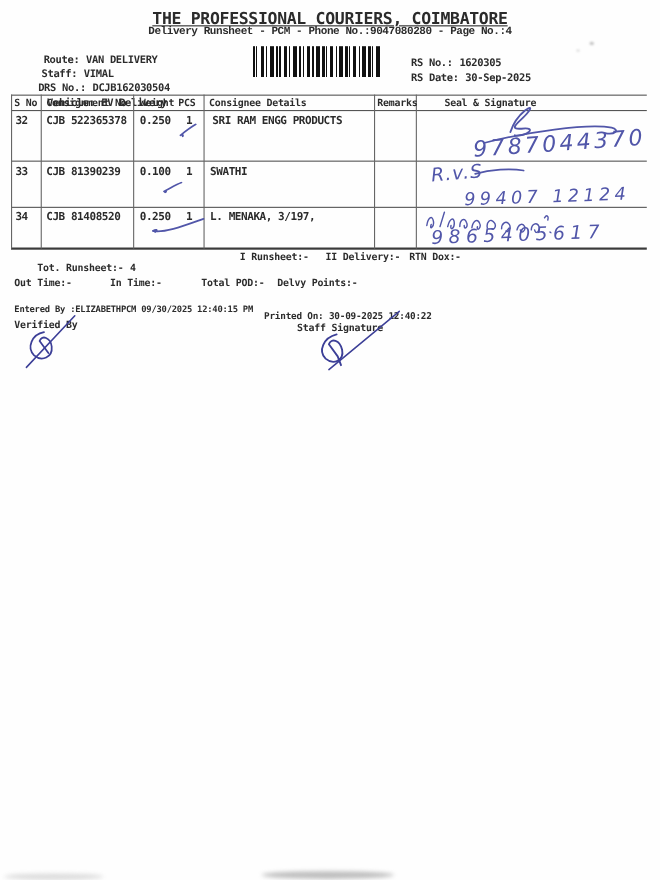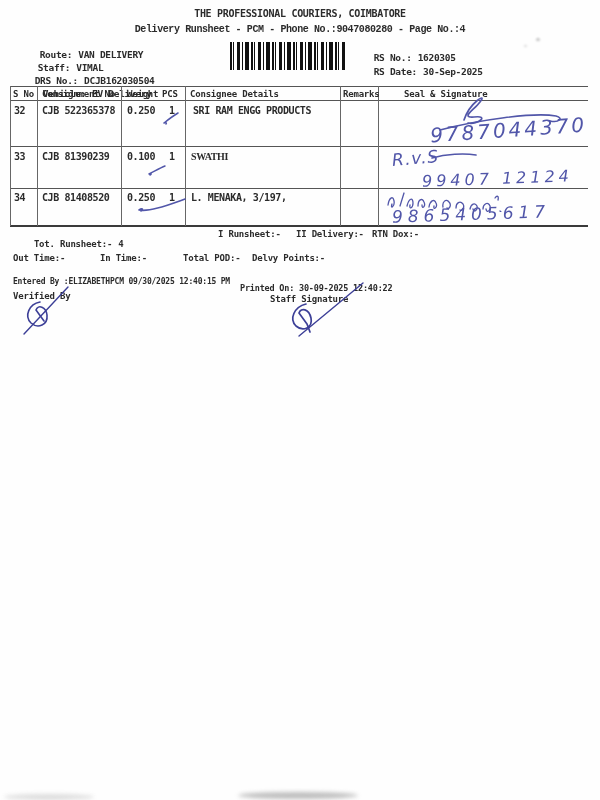--- a/index.html
+++ b/index.html
@@ -1,20 +1,20 @@
 <!DOCTYPE html>
 <html><head>
 <meta charset="utf-8">
 <style>
   html,body{margin:0;padding:0;background:#e9e9e9;}
   #page{position:relative;width:600px;height:800px;background:#fefefe;overflow:hidden;
         font-family:"DejaVu Sans Mono",monospace;color:#2b2b2b;}
   .abs{position:absolute;}
   .txt{font-weight:700;white-space:pre;color:#2b2b2b;}
-  .t11{font-size:10px;letter-spacing:-0.3px;}
+  .t11{font-size:15px;letter-spacing:-0.3px;text-decoration:underline;}
   .t10{font-size:10px;letter-spacing:-0.4px;}
   .t95{font-size:9.5px;letter-spacing:-0.3px;}
   .t9{font-size:9px;letter-spacing:-0.2px;}
   .t85{font-size:8.5px;letter-spacing:-0.2px;}
   .t8{font-size:8px;letter-spacing:-0.2px;}
   .center{left:0;right:0;text-align:center;}
   .pair span{display:inline-block;}
   .pair .lbl{margin-right:6px;}
   .hline{position:absolute;height:1px;background:#555;}
   .hline.dark{background:#3a3a3a;}
@@ -97,21 +97,21 @@
       <path class="pen" stroke-width="1.6" d="M10,40 C48,30 104,22 126,26 C134,28 129,33 120,31"></path>
     </svg>
     <div class="hand" style="left:430px;top:118px;font-size:20px;letter-spacing:3px;transform:rotate(-4deg);">9787044370</div>
   </div>
 
   <div>
     <div class="abs txt t10" style="left:14px;top:151px;">33</div>
     <div class="abs txt t10" style="left:42px;top:151px;">CJB 81390239</div>
     <div class="abs txt t10" style="left:127px;top:151px;">0.100</div>
     <div class="abs txt t10" style="left:169px;top:151px;">1</div>
-    <div class="abs txt t10" style="left:191px;top:151px;font-family:Liberation Serif, serif;">SWATHI</div>
+    <div class="abs txt t10" style="left:191px;top:151px;">SWATHI</div>
     <svg class="abs" style="left:147px;top:165px;" width="20" height="11">
       <path class="pen" stroke-width="1.5" d="M2,9 C8,6 13,3 18,1 M2,9 C4,8 5,9 3,10"></path>
     </svg>
 
     <div class="hand" style="left:392px;top:148px;font-size:17px;letter-spacing:1px;transform:rotate(-5deg);">R.v.S</div>
     <svg class="abs" style="left:430px;top:150px;" width="50" height="12">
       <path class="pen" stroke-width="1.6" d="M2,8 C16,4 34,3 46,5"></path>
     </svg>
     <div class="hand" style="left:422px;top:169px;font-size:16px;letter-spacing:4px;transform:rotate(-2deg);">99407 12124</div>
   </div>

